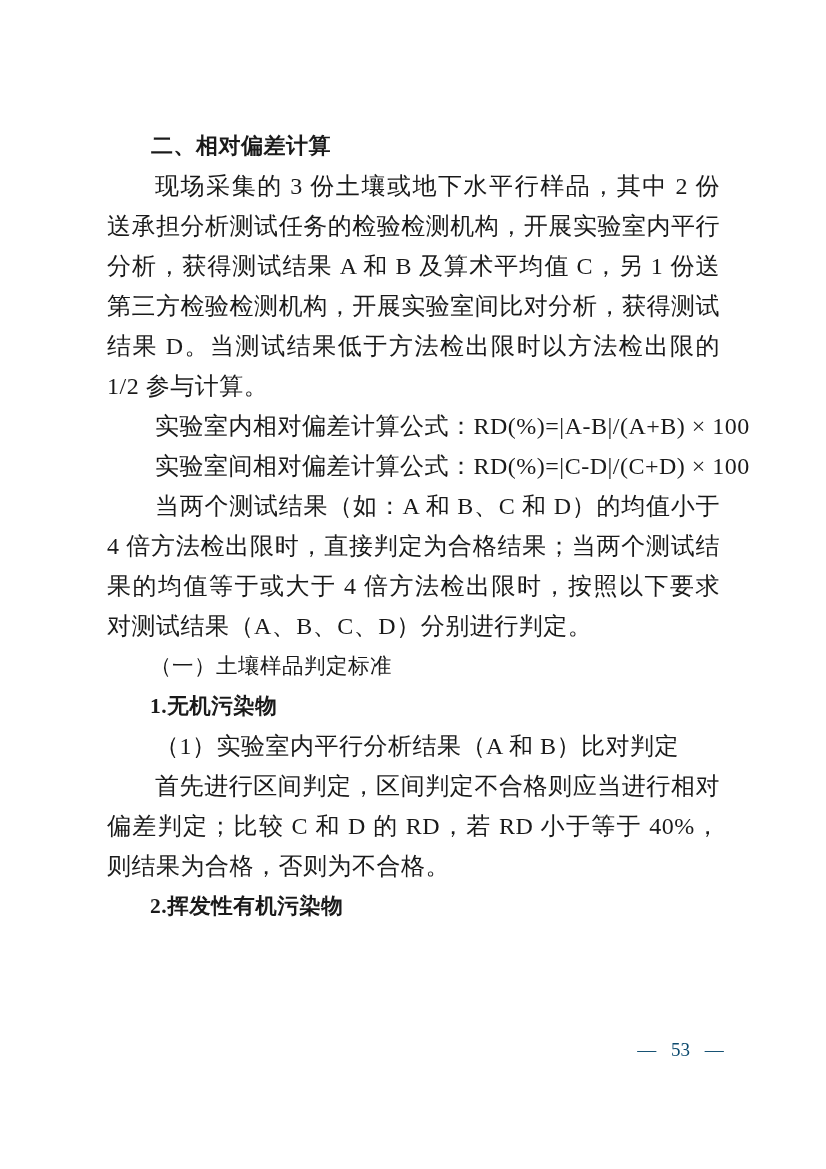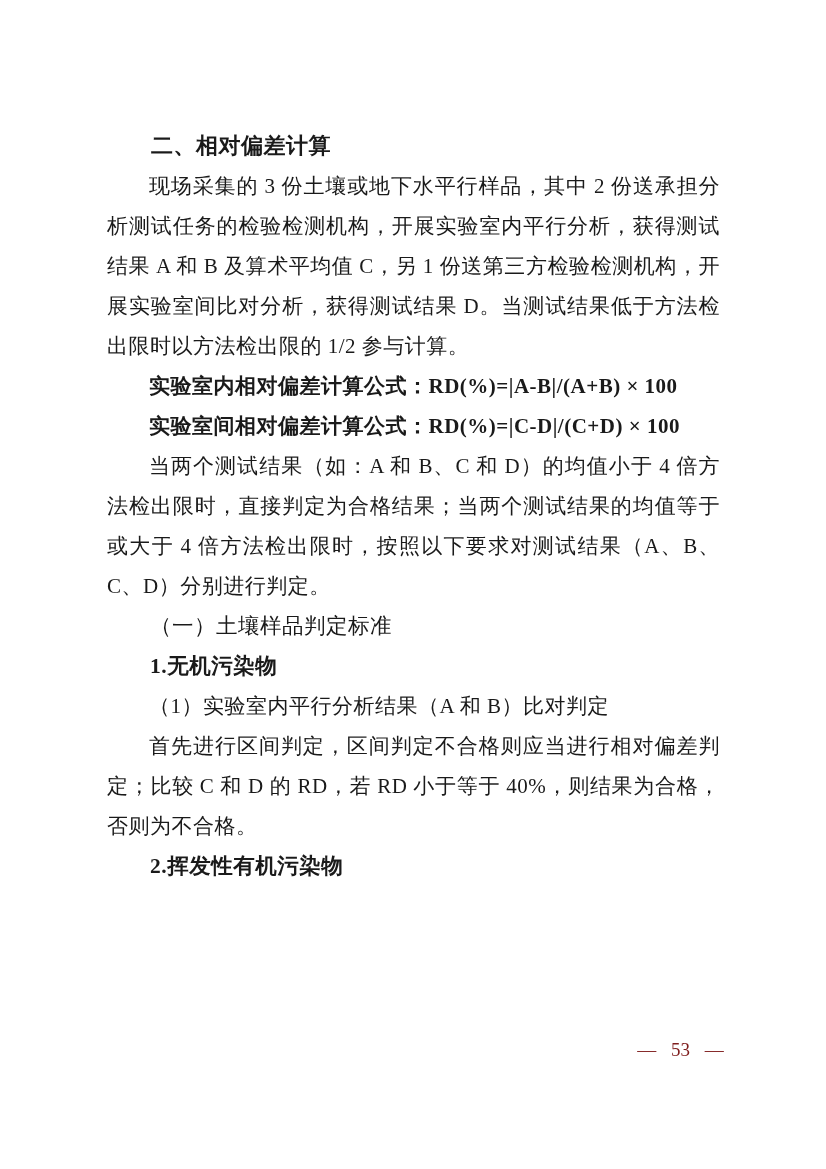--- a/index.html
+++ b/index.html
@@ -17,21 +17,21 @@
     overflow: hidden;
   }
   .content {
     position: absolute;
     left: 107px;
     top: 126px;
     width: 613px;
   }
   .content p {
     margin: 0;
-    font-size: 21px;
+    font-size: 24px;
     line-height: 40px;
     text-align: justify;
     letter-spacing: 0.5px;
   }
   .h1 {
     font-family: Liberation Sans, sans-serif;
     font-size: 22px !important;
     font-weight: bold;
     text-indent: 2em;
     text-align: left !important;
@@ -48,35 +48,34 @@
     text-indent: 2em;
     text-align: center;
   }
   .body-para {
     text-indent: 2em;
   }
   .formula {
     text-indent: 2em;
     text-align: left !important;
     white-space: nowrap;
-    font-weight: bold;
   }
   .subitem {
     text-indent: 2em;
     text-align: left;
   }
   .footer {
     position: absolute;
     top: 1036px;
     left: 598px;
     width: 165px;
     font-size: 19px;
     line-height: 28px;
     text-align: center;
-    color: #7f1d1d;
+    color: #0c4a6e;
     word-spacing: 10px;
   }
 </style>
 </head>
 <body>
 
 <div class="page">
   <div class="content">
     <p class="h1">二、相对偏差计算</p>
     <p class="body-para">现场采集的 3 份土壤或地下水平行样品，其中 2 份送承担分析测试任务的检验检测机构，开展实验室内平行分析，获得测试结果 A 和 B 及算术平均值 C，另 1 份送第三方检验检测机构，开展实验室间比对分析，获得测试结果 D。当测试结果低于方法检出限时以方法检出限的 1/2 参与计算。</p>

